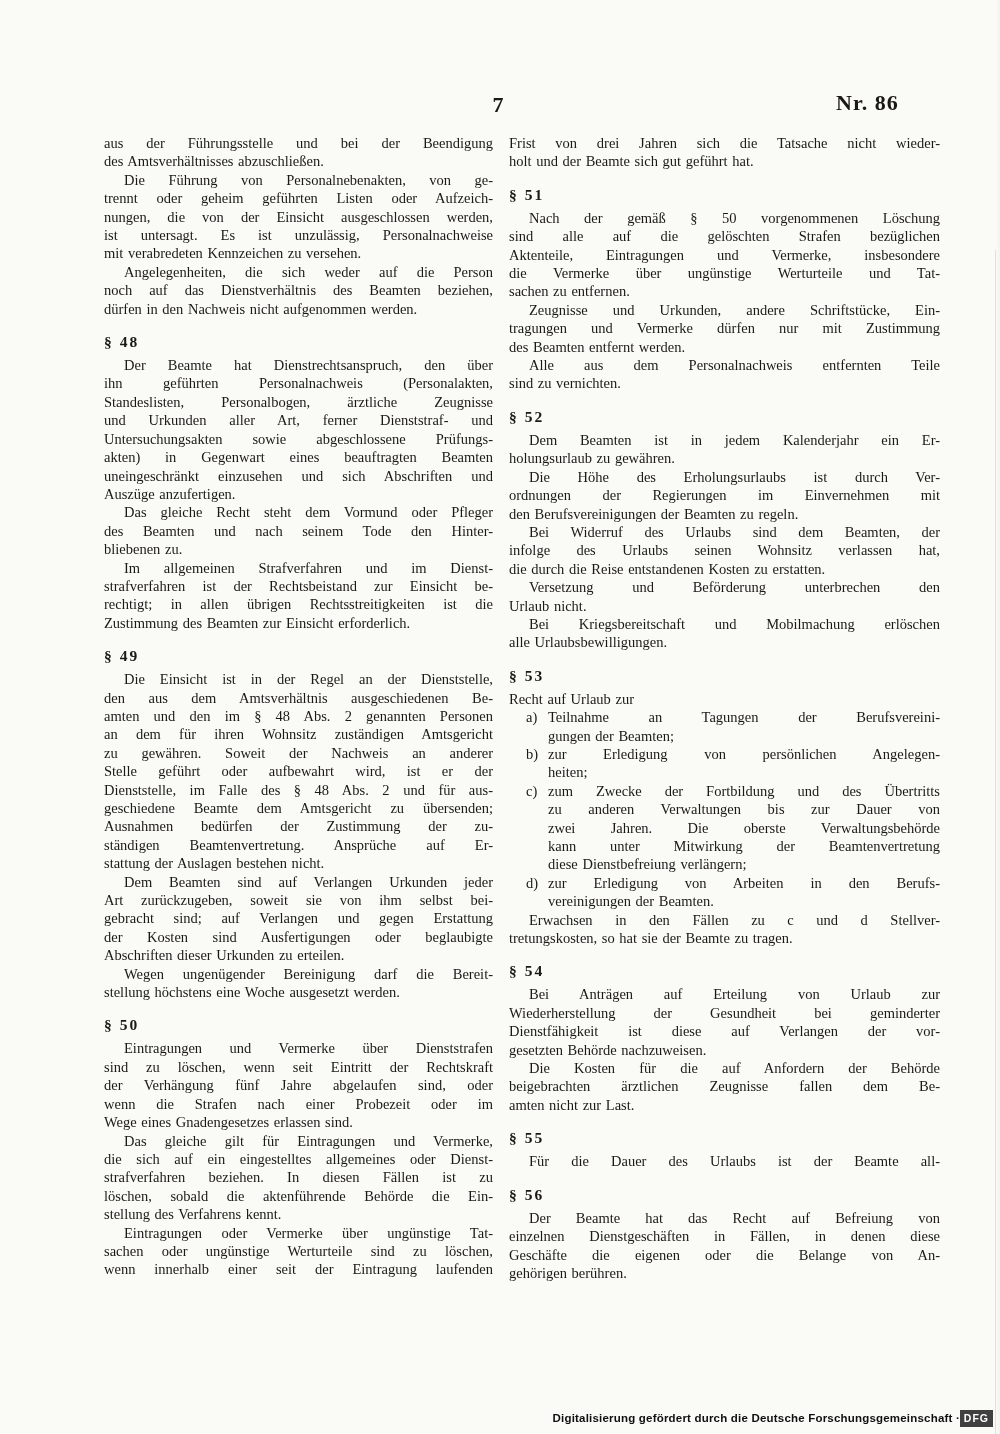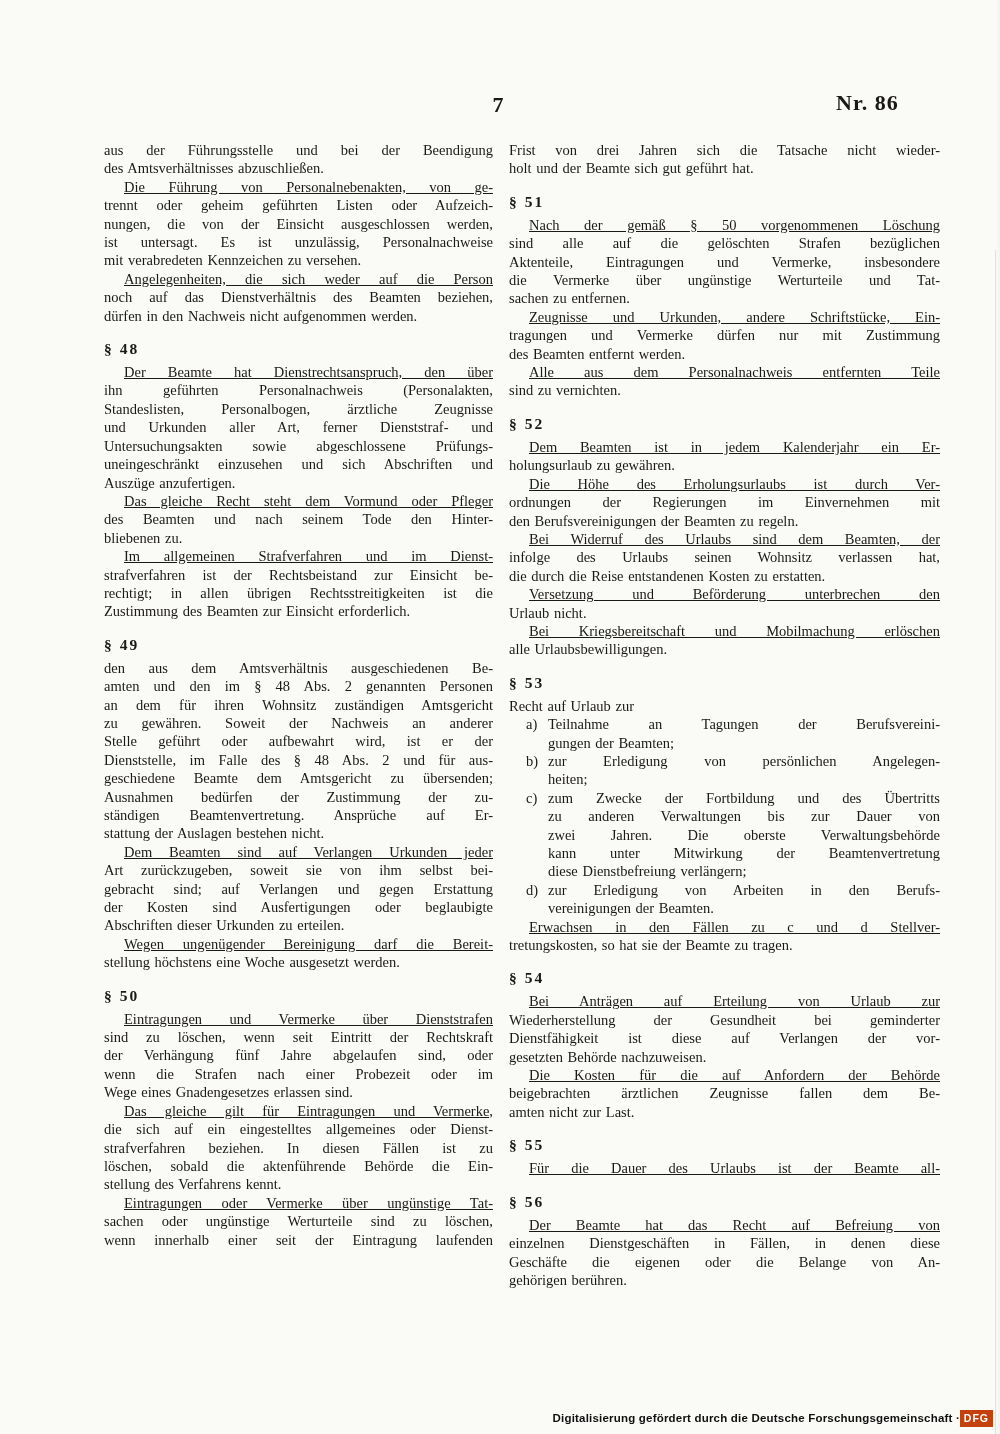--- a/index.html
+++ b/index.html
@@ -15,48 +15,48 @@
   .scan-shade { position:absolute; right:0; top:0; width:5px; height:1434px;
                 background:linear-gradient(to right, rgba(0,0,0,0), rgba(0,0,0,0.03)); }
 
   
   .page-num { position:absolute; left:468px; top:92px; width:60px; text-align:center;
               font-size:22px; font-weight:bold; }
   .issue-num { position:absolute; left:836px; top:90px; font-size:22px; font-weight:bold;
                letter-spacing:1px; }
 
   
-  .col { position:absolute; top:141px; }
+  .col { position:absolute; top:134px; }
   .col-left  { left:104px; width:389px; }
   .col-right { left:509px; width:431px; }
 
   .para { margin:0; }
   .line {
     font-size:14.5px; line-height:18.4px;
     text-align:justify; text-align-last:justify;
     word-spacing:1px;
   }
   .line.last  { text-align-last:left; }
-  .line.first { text-indent:20px;text-decoration:underline; }
+  .line.first { text-indent:20px; }
 
   .sec-head {
     text-align:left; font-size:15.5px; font-weight:bold;
     line-height:19px; margin:14px 0 5px 0; letter-spacing:2px;
   }
 
   .li { position:relative; padding-left:39px; }
   .li .marker { position:absolute; left:17px; top:0;
                 font-size:14.5px; line-height:18.4px; }
 
   
   .footer { position:absolute; left:0; top:1406px; width:1000px; height:26px;
             font-family:"Liberation Sans","DejaVu Sans",sans-serif; }
   .credit { position:absolute; right:40px; top:6px; font-size:11.5px; font-weight:bold;
             color:#101010; letter-spacing:0.2px; }
-  .dfg-logo { position:absolute; right:7px; top:4px; background:#c2410c; color:#ffffff;
+  .dfg-logo { position:absolute; right:7px; top:4px; background:#404040; color:#ffffff;
               font-size:10.5px; font-weight:bold; padding:2px 4px 3px 4px;
               letter-spacing:1px; line-height:12px; }
 </style>
 </head>
 <body>
 
 <div class="page-num">7</div>
 <div class="issue-num">Nr. 86</div>
 
 <div class="col col-left">
@@ -76,36 +76,38 @@
       <div class="line">noch auf das Dienstverhältnis des Beamten beziehen,</div>
       <div class="line last">dürfen in den Nachweis nicht aufgenommen werden.</div>
     </div>
     <div class="sec-head">§ 48</div>
     <div class="para">
       <div class="line first">Der Beamte hat Dienstrechtsanspruch, den über</div>
       <div class="line">ihn geführten Personalnachweis (Personalakten,</div>
       <div class="line">Standeslisten, Personalbogen, ärztliche Zeugnisse</div>
       <div class="line">und Urkunden aller Art, ferner Dienststraf- und</div>
       <div class="line">Untersuchungsakten sowie abgeschlossene Prüfungs-</div>
+      <div class="line">akten) in Gegenwart eines beauftragten Beamten</div>
       <div class="line">uneingeschränkt einzusehen und sich Abschriften und</div>
       <div class="line last">Auszüge anzufertigen.</div>
     </div>
     <div class="para">
       <div class="line first">Das gleiche Recht steht dem Vormund oder Pfleger</div>
       <div class="line">des Beamten und nach seinem Tode den Hinter-</div>
       <div class="line last">bliebenen zu.</div>
     </div>
     <div class="para">
       <div class="line first">Im allgemeinen Strafverfahren und im Dienst-</div>
       <div class="line">strafverfahren ist der Rechtsbeistand zur Einsicht be-</div>
       <div class="line">rechtigt; in allen übrigen Rechtsstreitigkeiten ist die</div>
       <div class="line last">Zustimmung des Beamten zur Einsicht erforderlich.</div>
     </div>
     <div class="sec-head">§ 49</div>
     <div class="para">
+      <div class="line first">Die Einsicht ist in der Regel an der Dienststelle,</div>
       <div class="line">den aus dem Amtsverhältnis ausgeschiedenen Be-</div>
       <div class="line">amten und den im § 48 Abs. 2 genannten Personen</div>
       <div class="line">an dem für ihren Wohnsitz zuständigen Amtsgericht</div>
       <div class="line">zu gewähren.  Soweit der Nachweis an anderer</div>
       <div class="line">Stelle geführt oder aufbewahrt wird, ist er der</div>
       <div class="line">Dienststelle, im Falle des § 48 Abs. 2 und für aus-</div>
       <div class="line">geschiedene Beamte dem Amtsgericht zu übersenden;</div>
       <div class="line">Ausnahmen bedürfen der Zustimmung der zu-</div>
       <div class="line">ständigen Beamtenvertretung.  Ansprüche auf Er-</div>
       <div class="line last">stattung der Auslagen bestehen nicht.</div>

